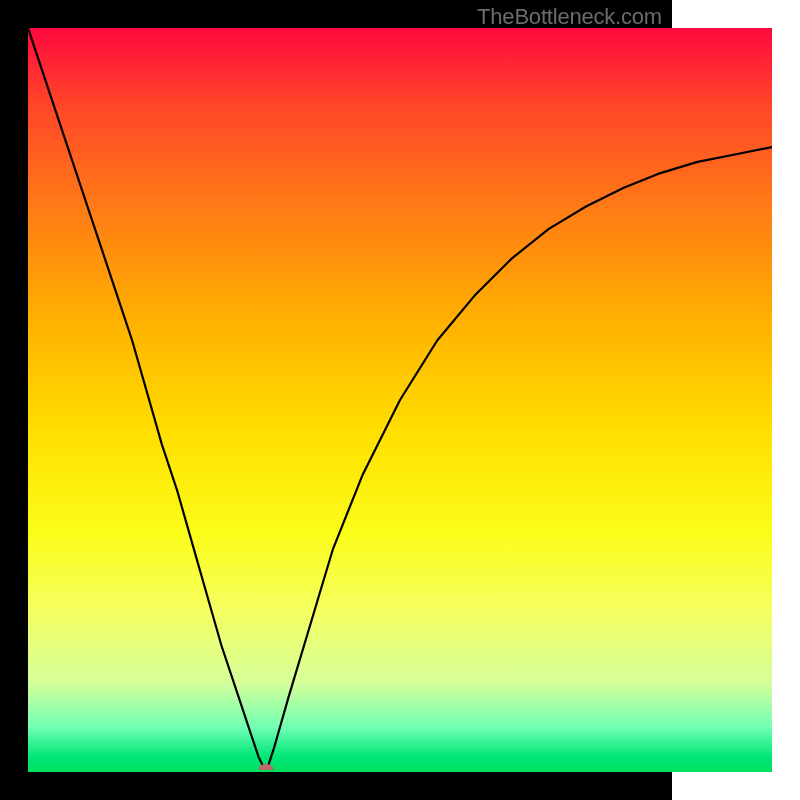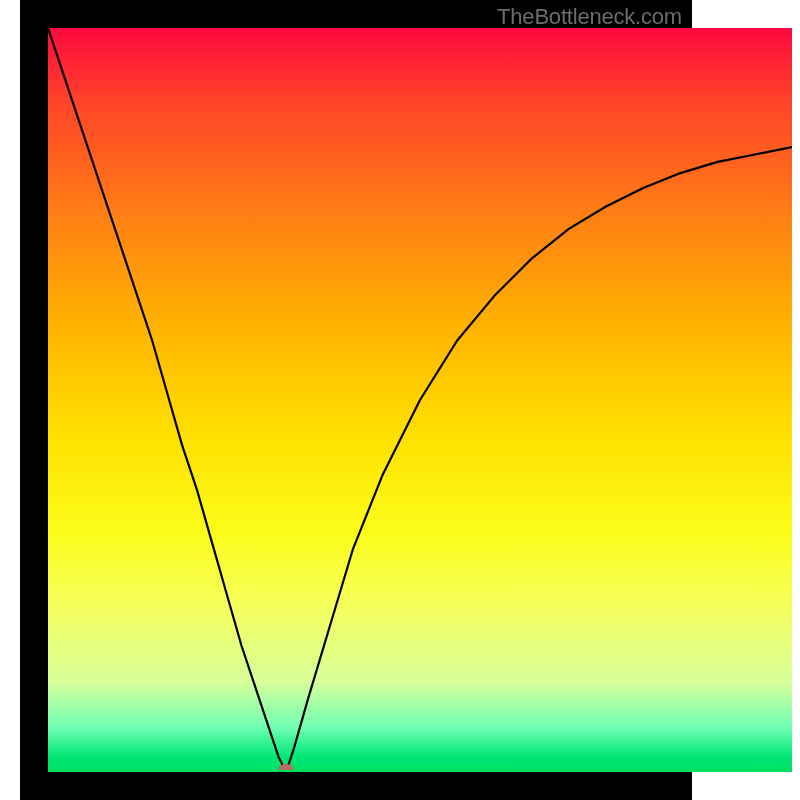--- a/index.html
+++ b/index.html
@@ -1,17 +1,17 @@
 <!DOCTYPE html>
 <html><head>
 <meta charset="utf-8">
 <style>
   * { margin: 0; padding: 0; box-sizing: border-box; }
   html, body { width: 800px; height: 800px; overflow: hidden; font-family: Arial, Helvetica, sans-serif; }
-  #stage { position: relative; width: 672px; height: 800px; margin-left: 20px; }
+  #stage { position: relative; width: 672px; height: 800px; }
   .backdrop { position: absolute; inset: 0; background: #000; }
   .plot-area {
     position: absolute;
     left: 28px; top: 28px;
     width: 744px; height: 744px;
     background: linear-gradient(to bottom,
       #ff083e 0%,
       #ff4429 10%,
       #ff7e14 25%,
       #ffb300 40%,

